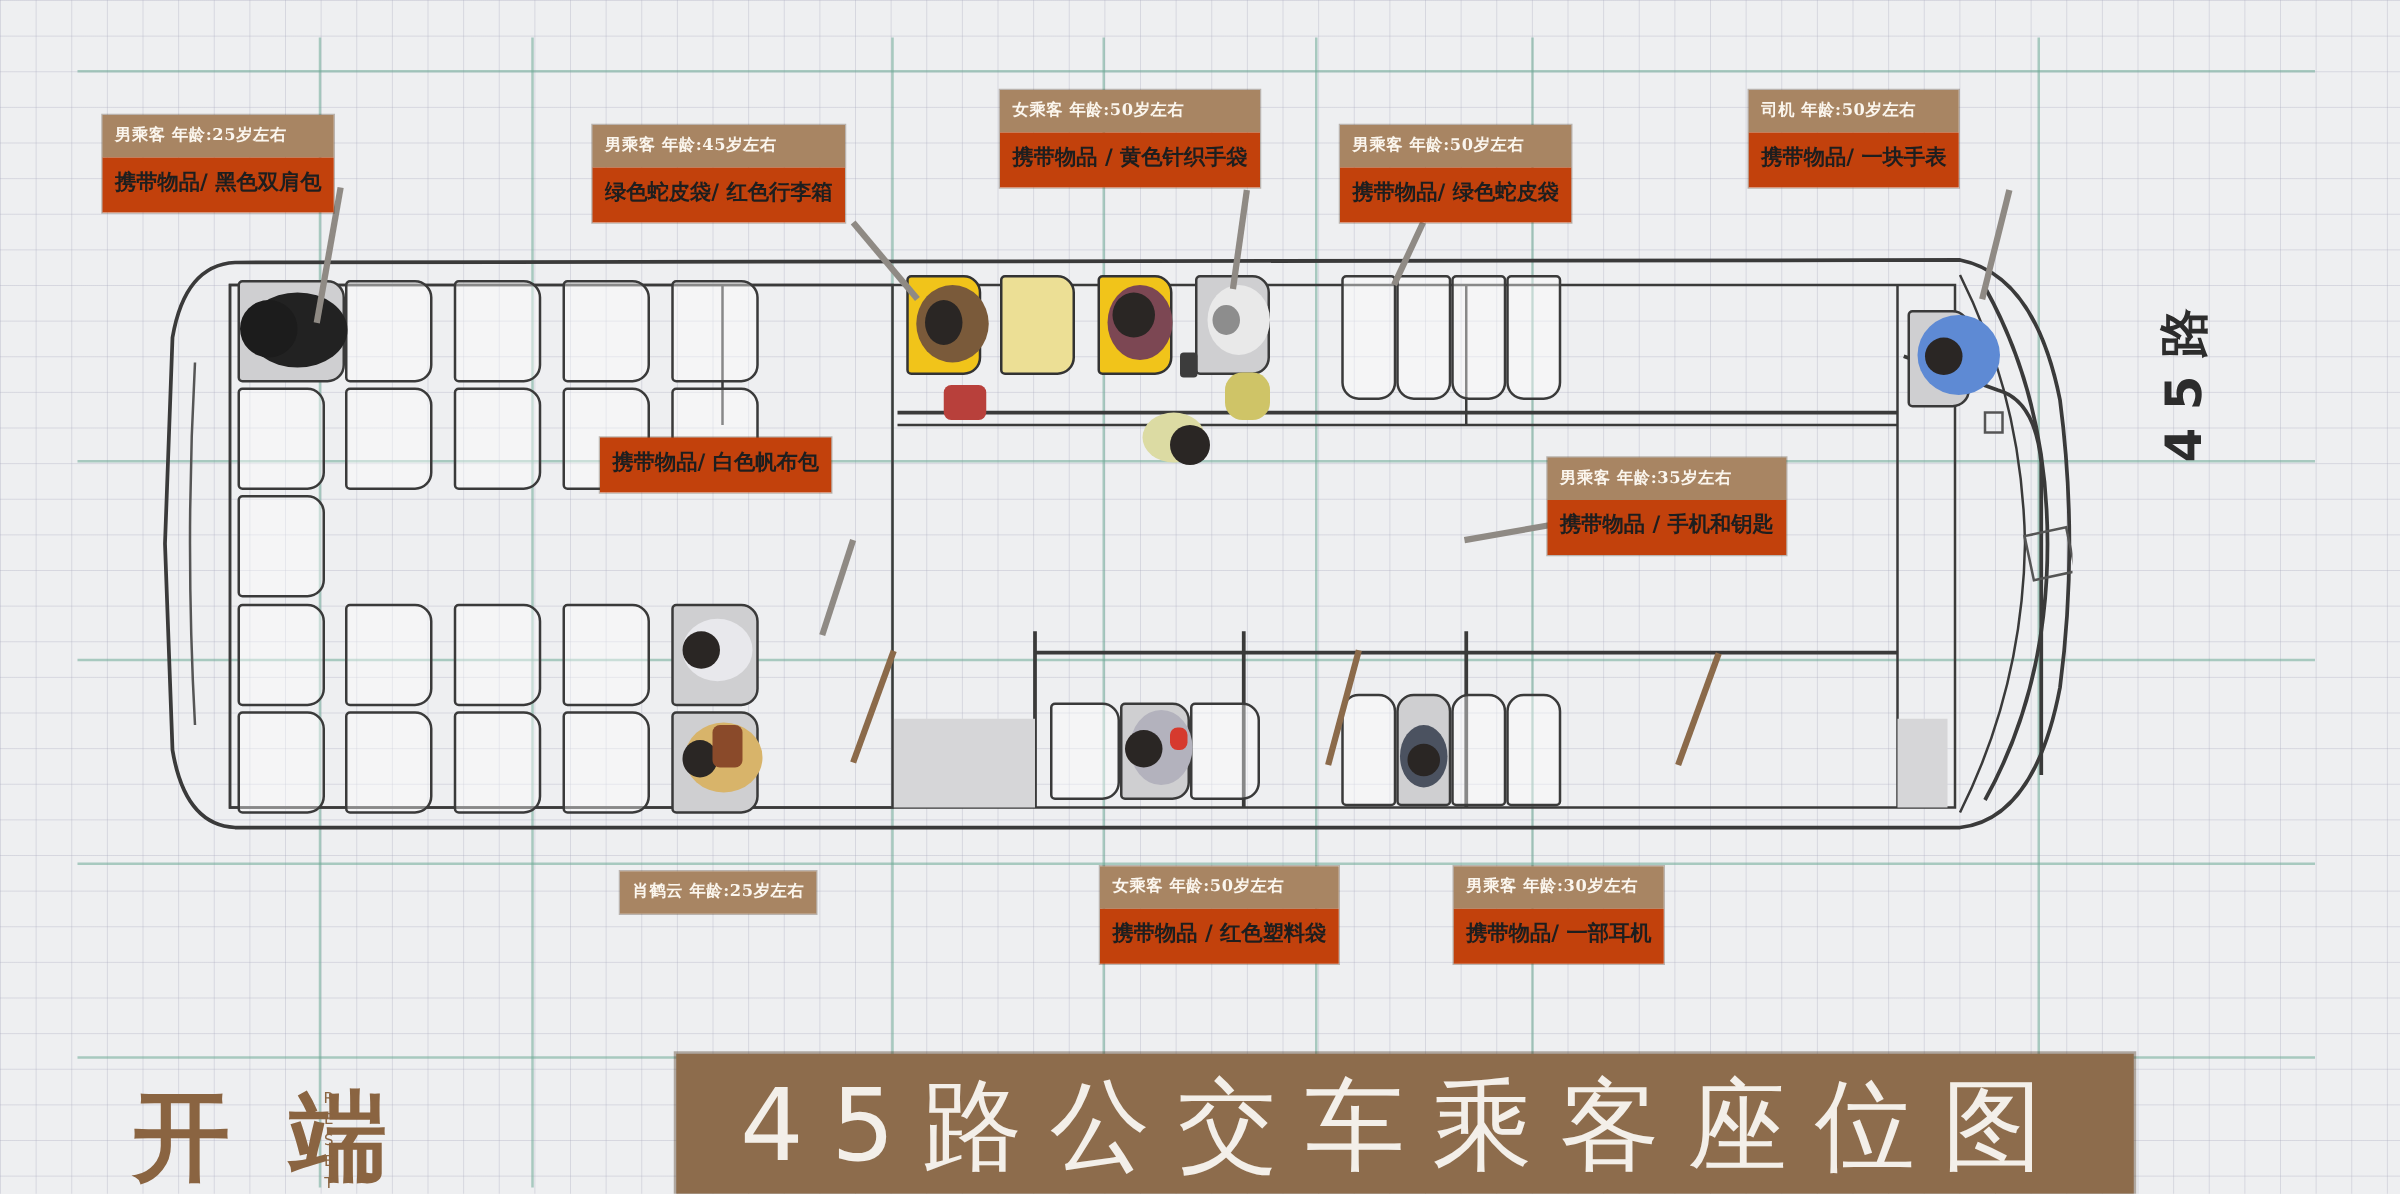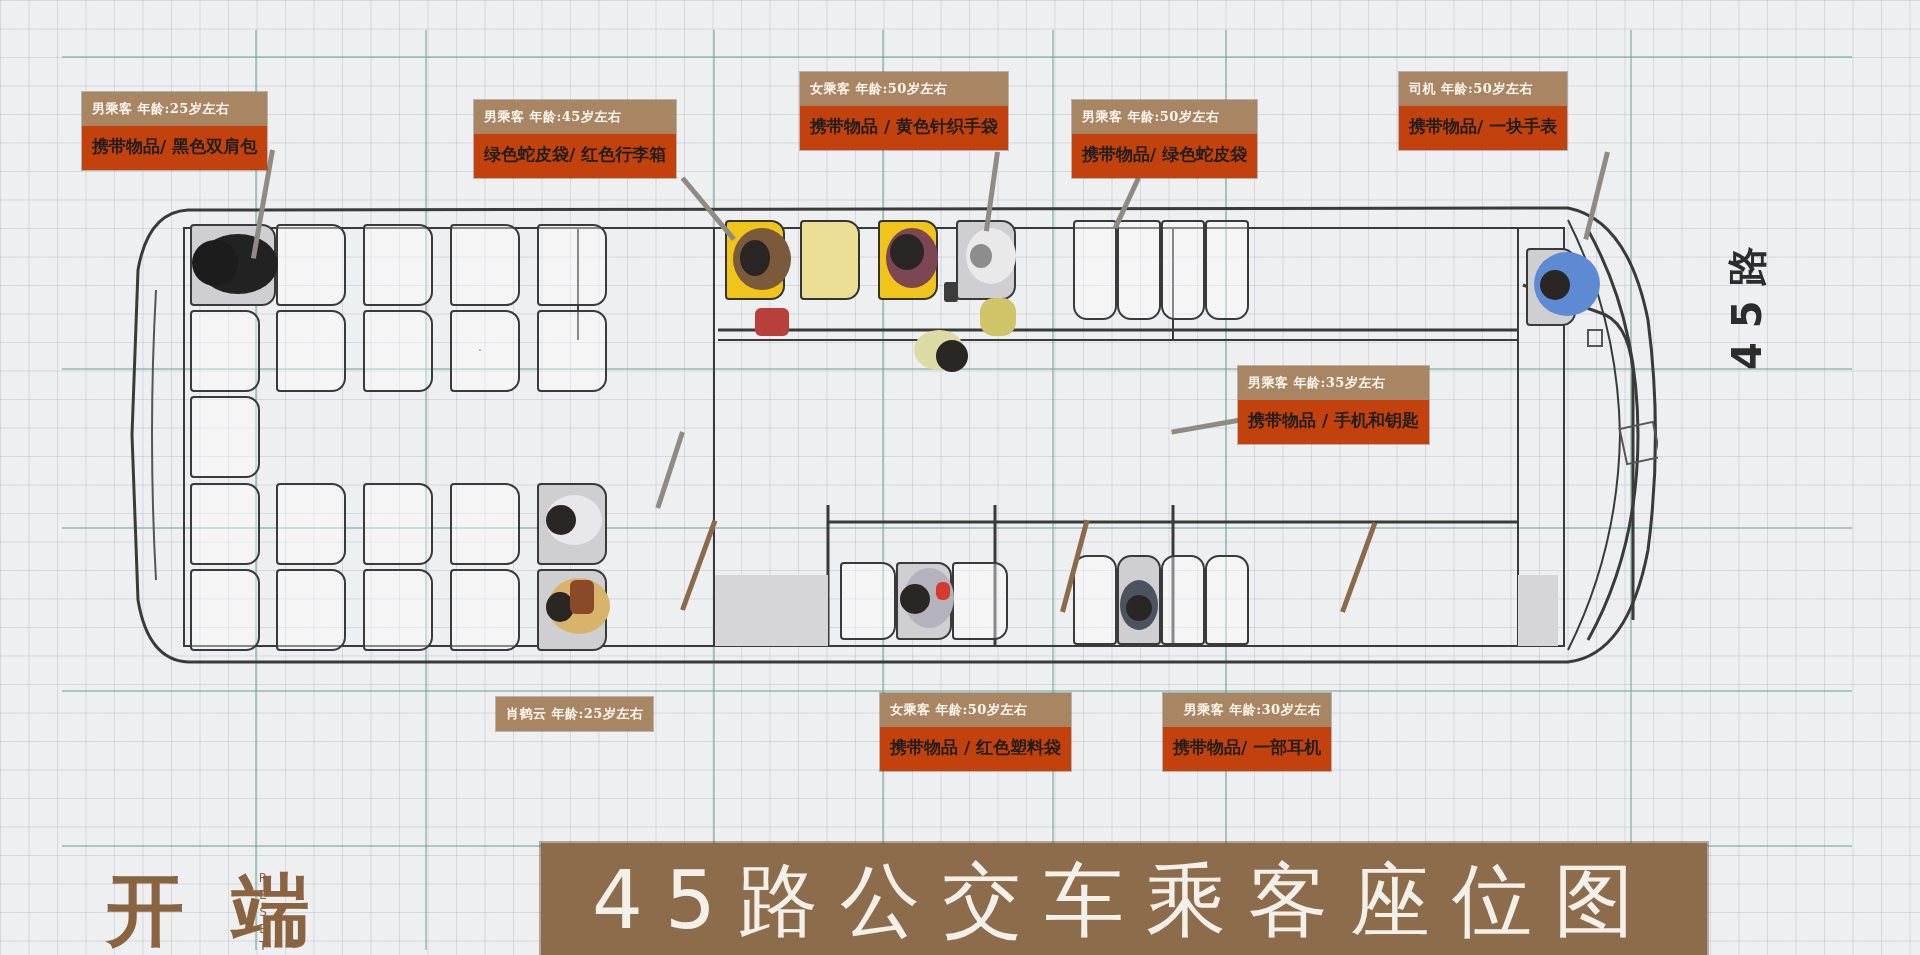--- a/index.html
+++ b/index.html
@@ -196,33 +196,34 @@
 </div>
 <div class="label" style="left:1072px;top:100px;">
   <div class="top">男乘客  年龄:50岁左右</div>
   <div class="bot">携带物品/ 绿色蛇皮袋</div>
 </div>
 <div class="label" style="left:1399px;top:72px;">
   <div class="top">司机  年龄:50岁左右</div>
   <div class="bot">携带物品/ 一块手表</div>
 </div>
 <div class="label" style="left:480px;top:350px;">
+  <div class="bot">携带物品/ 白色帆布包</div>
 </div>
 <div class="label" style="left:1238px;top:366px;">
   <div class="top">男乘客  年龄:35岁左右</div>
   <div class="bot">携带物品 / 手机和钥匙</div>
 </div>
 <div class="label" style="left:496px;top:697px;">
   <div class="top">肖鹤云  年龄:25岁左右</div>
 </div>
 <div class="label" style="left:880px;top:693px;">
   <div class="top">女乘客  年龄:50岁左右</div>
   <div class="bot">携带物品 / 红色塑料袋</div>
 </div>
-<div class="label" style="left:1163px;top:693px;text-align:right;">
+<div class="label" style="left:1163px;top:693px;">
   <div class="top">男乘客  年龄:30岁左右</div>
   <div class="bot">携带物品/ 一部耳机</div>
 </div>
 
 <div class="logo">
   <div class="main">开端</div>
   <div class="sub">
     <span style="display:block;word-break:break-all;">RESET</span>
   </div>
 </div>

